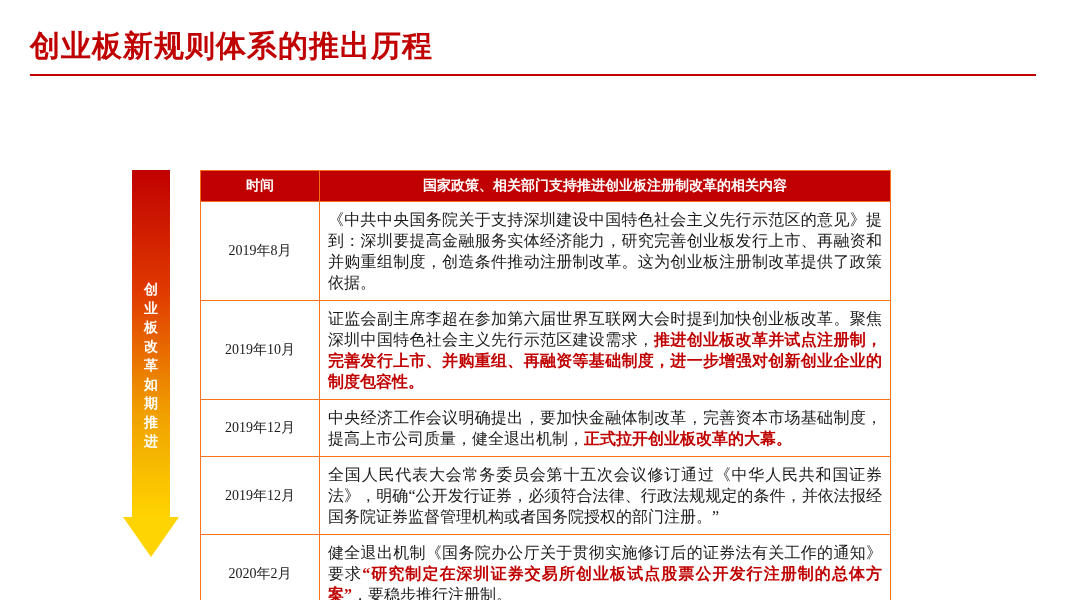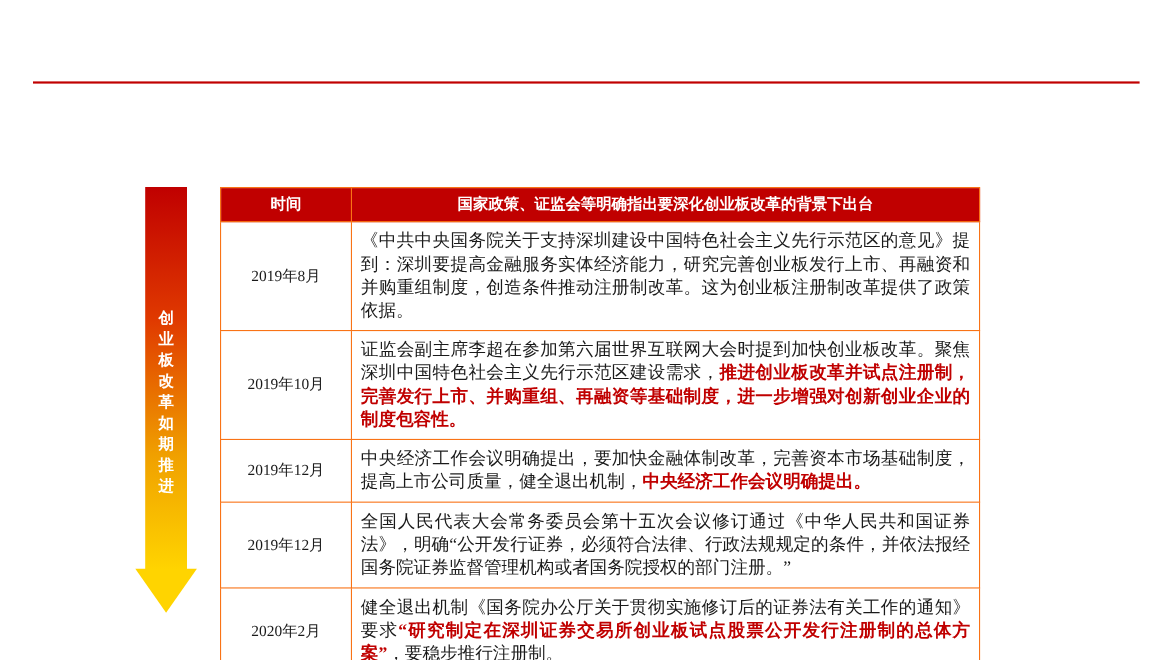--- a/index.html
+++ b/index.html
@@ -139,20 +139,21 @@
   .hl {
     color: #c00000;
     font-weight: bold;
   }
 </style>
 </head>
 <body>
 
 <div class="slide">
 
+  <div class="title">创业板新规则体系的推出历程</div>
   <div class="title-rule"></div>
 
 
   <div class="arrow-band">
     <div class="arrow-shaft"></div>
     <div class="arrow-head"></div>
     <div class="arrow-text">
         <div>创</div>
         <div>业</div>
         <div>板</div>
@@ -163,35 +164,35 @@
         <div>推</div>
         <div>进</div>
       </div>
   </div>
 
   <div class="tbl-wrap">
     <table class="main">
       <thead>
         <tr>
           <th class="col-time">时间</th>
-          <th class="col-content">国家政策、证监会等明确指出要深化创业板改革的背景下出台</th>
+          <th class="col-content">国家政策、相关部门支持推进创业板注册制改革的相关内容</th>
         </tr>
       </thead>
       <tbody id="tbody">
           <tr>
             <td class="time">2019年8月</td>
             <td class="content"><span>《中共中央国务院关于支持深圳建设中国特色社会主义先行示范区的意见》提到：深圳要提高金融服务实体经济能力，研究完善创业板发行上市、再融资和并购重组制度，创造条件推动注册制改革。这为创业板注册制改革提供了政策依据。</span></td>
           </tr>
           <tr>
             <td class="time">2019年10月</td>
             <td class="content"><span>证监会副主席李超在参加第六届世界互联网大会时提到加快创业板改革。聚焦深圳中国特色社会主义先行示范区建设需求，</span><span class="hl">推进创业板改革并试点注册制，完善发行上市、并购重组、再融资等基础制度，进一步增强对创新创业企业的制度包容性。</span></td>
           </tr>
           <tr>
             <td class="time">2019年12月</td>
-            <td class="content"><span>中央经济工作会议明确提出，要加快金融体制改革，完善资本市场基础制度，提高上市公司质量，健全退出机制，</span><span class="hl">中央经济工作会议明确提出。</span></td>
+            <td class="content"><span>中央经济工作会议明确提出，要加快金融体制改革，完善资本市场基础制度，提高上市公司质量，健全退出机制，</span><span class="hl">正式拉开创业板改革的大幕。</span></td>
           </tr>
           <tr>
             <td class="time">2019年12月</td>
             <td class="content"><span>全国人民代表大会常务委员会第十五次会议修订通过《中华人民共和国证券法》，明确“公开发行证券，必须符合法律、行政法规规定的条件，并依法报经国务院证券监督管理机构或者国务院授权的部门注册。”</span></td>
           </tr>
           <tr>
             <td class="time">2020年2月</td>
             <td class="content"><span>健全退出机制《国务院办公厅关于贯彻实施修订后的证券法有关工作的通知》要求</span><span class="hl">“研究制定在深圳证券交易所创业板试点股票公开发行注册制的总体方案”</span><span>，要稳步推行注册制。</span></td>
           </tr>
         </tbody>

